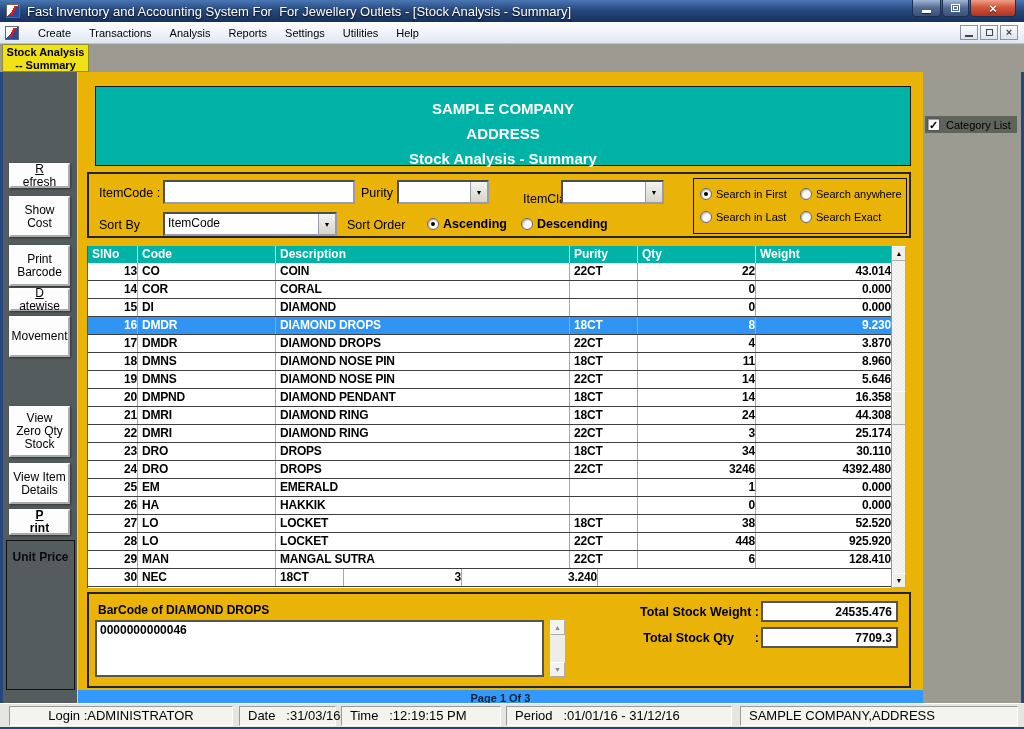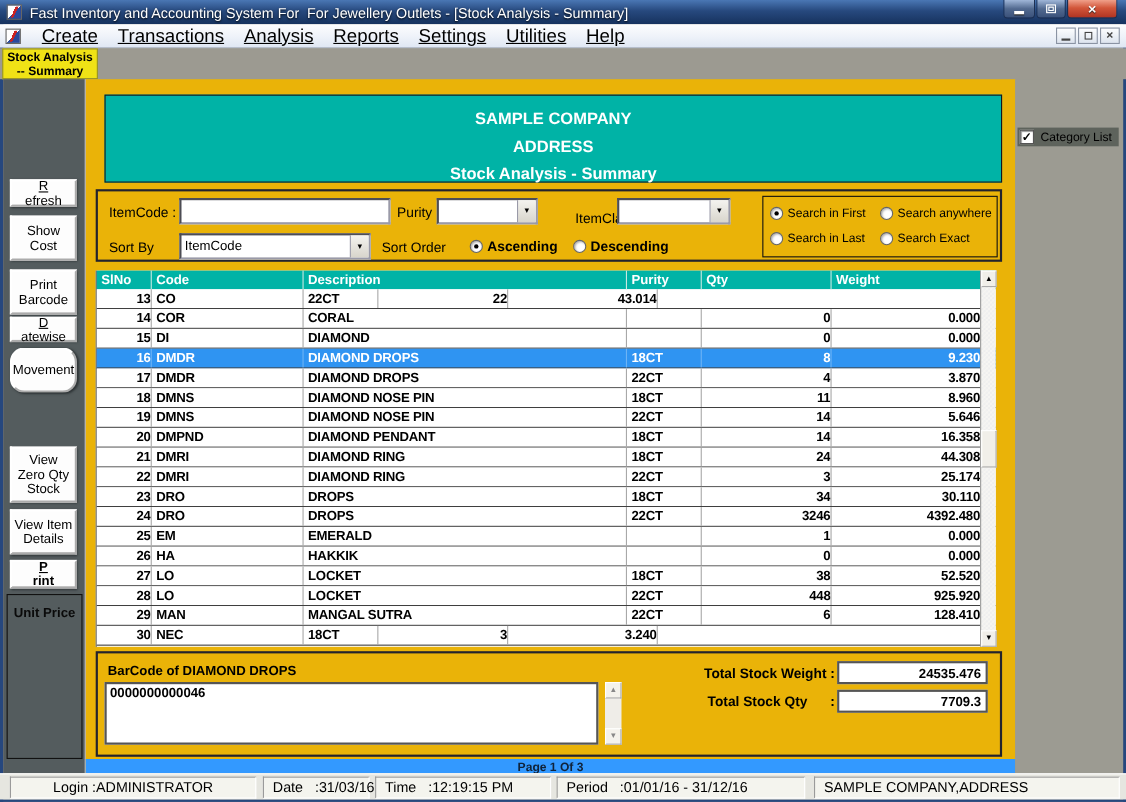--- a/index.html
+++ b/index.html
@@ -25,21 +25,21 @@
   .glyph-min { width:9px; height:3px; background:#fff; box-shadow:0 1px 1px #222; margin-top:6px; }
   .glyph-res { width:9px; height:8px; border:1px solid #fff; box-shadow:inset 0 0 0 1px #51698f, inset 0 0 0 2px #fff; }
   .glyph-close { color:#fff; font-size:13px; font-weight:bold; line-height:15px; text-shadow:0 1px 1px #222; }
 
   
   #menubar { position:absolute; left:-3px; top:22px; width:1024px; height:22px;
     background:linear-gradient(180deg,#fdfdfe 0%,#eef2f9 55%,#dfe7f3 100%);
     border-bottom:1px solid #b9c4d8; display:flex; align-items:center; }
   .menu-logo { margin-left:5px; }
   #menu-items { display:flex; margin-left:10px; }
-  .menu-item { font-size:17px; color:#000; padding:2px 9px;text-decoration:underline; }
+  .menu-item { font-size:11px; color:#000; padding:2px 9px; }
   #mdi-controls { position:absolute; right:6px; top:3px; display:flex; }
   .mdi-btn { width:18px; height:15px; border:1px solid #8a93a3; background:linear-gradient(180deg,#fcfdfe,#dde4ee);
     margin-left:2px; display:flex; align-items:center; justify-content:center; }
   .mdi-min { width:8px; height:2px; background:#444; margin-top:7px; }
   .mdi-res { width:7px; height:7px; border:1px solid #444; }
   .mdi-close { font-size:11px; color:#444; font-weight:bold; line-height:11px; }
 
   
   #tabstrip { position:absolute; left:-3px; top:44px; width:1024px; height:28px; background:#9C9A91; }
   #doc-tab { position:absolute; left:2px; top:0; width:87px; height:28px; background:#F0E216;
@@ -50,21 +50,21 @@
   #sidebar { position:absolute; left:0; top:72px; width:75px; height:631px; background:#545C5E;
     border-right:1px solid #c9c9d8; }
   .side-btn { position:absolute; left:6px; width:61px; background:#fdfdfd; color:#000;
     border:2px outset #ffffff; font-size:12px; text-align:center; display:flex;
     flex-direction:column; justify-content:center; line-height:13px; box-shadow:1px 1px 2px #2e3436; }
   .side-btn.bold { font-weight:bold; }
   .sb0 { top:91px; height:25px; }
   .sb1 { top:124px; height:41px; }
   .sb2 { top:173px; height:41px; }
   .sb3 { top:216px; height:23px; }
-  .sb4 { top:244px; height:41px;border-radius:13px; }
+  .sb4 { top:244px; height:41px; }
   .sb5 { top:334px; height:51px; }
   .sb6 { top:391px; height:41px; }
   .sb7 { top:437px; height:26px; }
   #unit-price-panel { position:absolute; left:3px; top:468px; width:69px; height:150px;
     border:1px solid #111; background:#545C5E; }
   #unit-price-label { font-size:12px; font-weight:bold; color:#0a0a0a; text-align:center; padding-top:9px; }
 
   
   #main { position:absolute; left:75px; top:72px; width:845px; height:631px; background:#eab308; }
   #report-header { position:absolute; left:17px; top:14px; width:816px; height:80px;
@@ -295,20 +295,21 @@
           <div class="cell col1">Code</div>
           <div class="cell col2">Description</div>
           <div class="cell col3">Purity</div>
           <div class="cell col4">Qty</div>
           <div class="cell col5">Weight</div>
         </div>
       <div id="tbody">
           <div class="trow">
             <div class="cell col0 num">13</div>
             <div class="cell col1">CO</div>
+            <div class="cell col2">COIN</div>
             <div class="cell col3">22CT</div>
             <div class="cell col4 num">22</div>
             <div class="cell col5 num">43.014</div>
           </div>
           <div class="trow">
             <div class="cell col0 num">14</div>
             <div class="cell col1">COR</div>
             <div class="cell col2">CORAL</div>
             <div class="cell col3"></div>
             <div class="cell col4 num">0</div>

